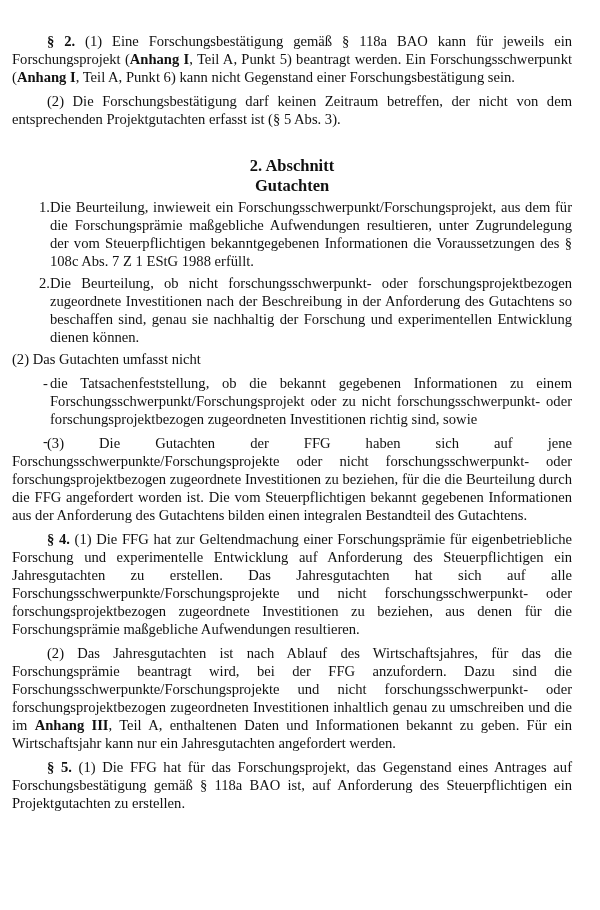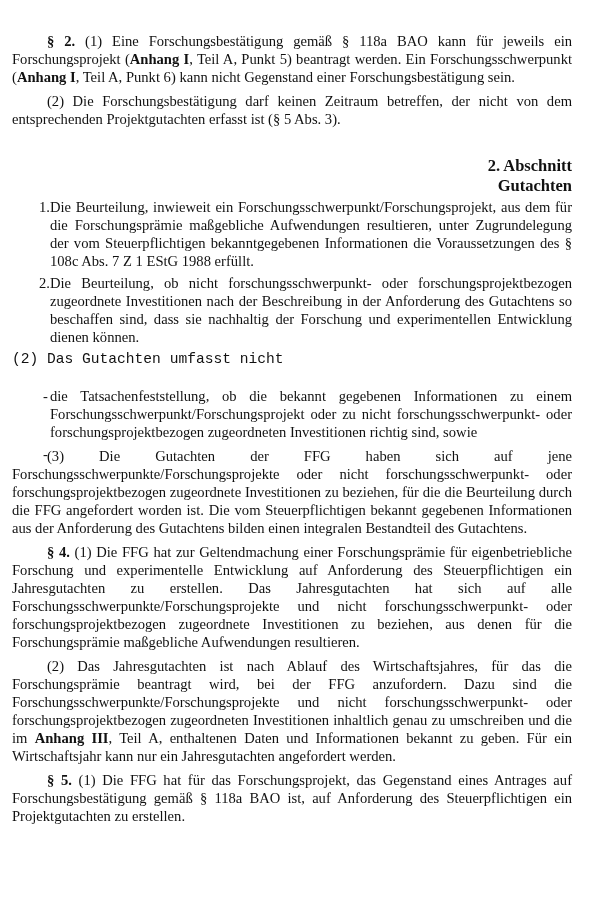--- a/index.html
+++ b/index.html
@@ -8,48 +8,48 @@
     font-family: "Liberation Serif", "DejaVu Serif", serif;
     color: #111111;
     font-size: 14.6px;
     line-height: 18px;
   }
   .page { padding: 32px 28px 0 12px; }
   p { margin: 0 0 6px 0; text-align: justify; text-align-last: auto; }
   p.indent { text-indent: 35px; }
   b { font-weight: bold; }
   .heading {
-    text-align: right; font-weight: bold; font-size: 16.5px; line-height: 20px; margin: 0;
+    text-align: center; font-weight: bold; font-size: 16.5px; line-height: 20px; margin: 0;
   }
   .heading.first { margin-top: 28px; }
   .heading.second { margin-bottom: 2px; }
   ol.numlist { list-style: none; margin: 0 0 4px 0; padding: 0; }
   ol.numlist li { position: relative; padding-left: 38px; margin-bottom: 4px; text-align: justify; }
   ol.numlist li .num { position: absolute; left: 27px; top: 0; }
   ul.dashlist { list-style: none; margin: 0 0 6px 0; padding: 0; }
   ul.dashlist li { position: relative; padding-left: 38px; margin-bottom: 4px; text-align: justify; }
   ul.dashlist li .dash { position: absolute; left: 31px; top: 0; }
-  p.noindent { margin-bottom: 19px; font-family: Liberation Mono, monospace; }
+  p.noindent { margin-bottom: 6px; }
 </style>
 </head>
 <body>
 
 <div class="page">
 
   <p class="indent"><b>§ 2.</b><span> (1) Eine Forschungsbestätigung gemäß § 118a BAO kann für jeweils ein Forschungsprojekt (</span><b>Anhang I</b><span>, Teil A, Punkt 5) beantragt werden. Ein Forschungsschwerpunkt (</span><b>Anhang I</b><span>, Teil A, Punkt 6) kann nicht Gegenstand einer Forschungsbestätigung sein.</span></p>
 
   <p class="indent">(2) Die Forschungsbestätigung darf keinen Zeitraum betreffen, der nicht von dem entsprechenden Projektgutachten erfasst ist (§ 5 Abs. 3).</p>
 
   <div class="heading first">2. Abschnitt</div>
   <div class="heading second">Gutachten</div>
 
 
   <ol class="numlist">
     <li><span class="num">1.</span><span>Die Beurteilung, inwieweit ein Forschungsschwerpunkt/Forschungsprojekt, aus dem für die Forschungsprämie maßgebliche Aufwendungen resultieren, unter Zugrundelegung der vom Steuerpflichtigen bekanntgegebenen Informationen die Voraussetzungen des § 108c Abs. 7 Z 1 EStG 1988 erfüllt.</span></li>
-    <li><span class="num">2.</span><span>Die Beurteilung, ob nicht forschungsschwerpunkt- oder forschungsprojektbezogen zugeordnete Investitionen nach der Beschreibung in der Anforderung des Gutachtens so beschaffen sind, dass sie nachhaltig der Forschung und experimentellen Entwicklung dienen können.</span></li>
+    <li><span class="num">2.</span><span>Die Beurteilung, ob nicht forschungsschwerpunkt- oder forschungsprojektbezogen zugeordnete Investitionen nach der Beschreibung in der Anforderung des Gutachtens so beschaffen sind, genau sie nachhaltig der Forschung und experimentellen Entwicklung dienen können.</span></li>
   </ol>
 
   <p class="noindent">(2) Das Gutachten umfasst nicht</p>
 
   <ul class="dashlist">
     <li><span class="dash">-</span><span>die Tatsachenfeststellung, ob die bekannt gegebenen Informationen zu einem Forschungsschwerpunkt/Forschungsprojekt oder zu nicht forschungsschwerpunkt- oder forschungsprojektbezogen zugeordneten Investitionen richtig sind, sowie</span></li>
     <li><span class="dash">-</span></li>
   </ul>
 
   <p class="indent">(3) Die Gutachten der FFG haben sich auf jene Forschungsschwerpunkte/Forschungsprojekte oder nicht forschungsschwerpunkt- oder forschungsprojektbezogen zugeordnete Investitionen zu beziehen, für die die Beurteilung durch die FFG angefordert worden ist. Die vom Steuerpflichtigen bekannt gegebenen Informationen aus der Anforderung des Gutachtens bilden einen integralen Bestandteil des Gutachtens.</p>

